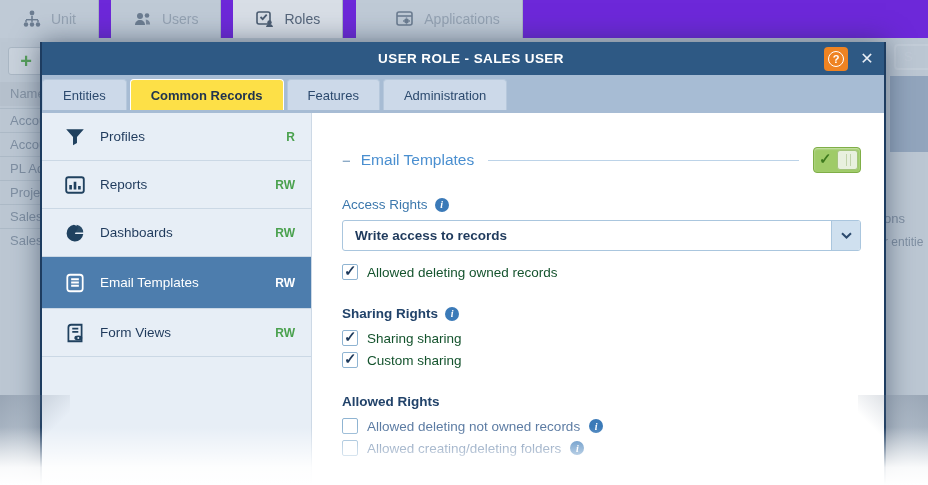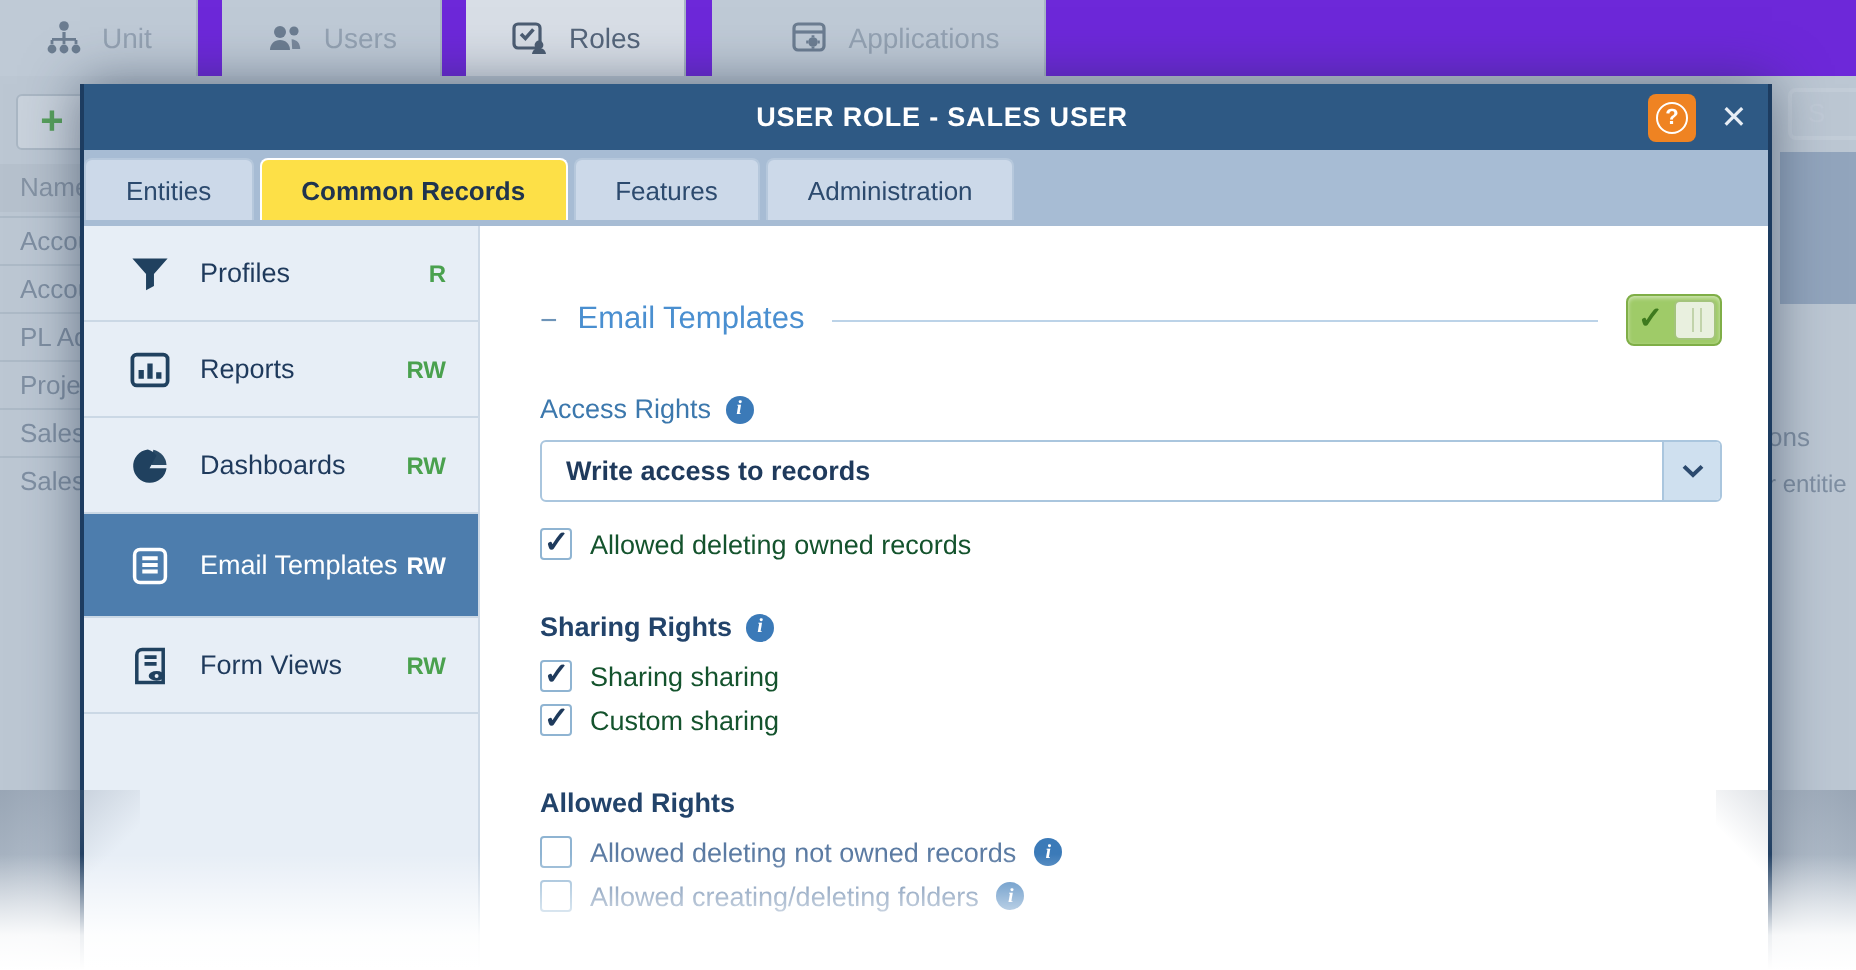--- a/index.html
+++ b/index.html
@@ -34,21 +34,21 @@
   .m-title { flex:1; text-align:center; color:#fff; font-weight:bold; font-size:13.5px; letter-spacing:.4px; }
   .m-help { width:24px; height:24px; background:#ef8322; border-radius:4px; color:#fff; display:flex; align-items:center; justify-content:center; font-size:13px; font-weight:bold; margin-right:8px; cursor:pointer; }
   .m-help span { border:1.6px solid #fff; border-radius:50%; width:16px; height:16px; display:flex; align-items:center; justify-content:center; font-size:11px; }
   .m-close { width:22px; height:22px; color:#e8eef5; font-size:16px; display:flex; align-items:center; justify-content:center; cursor:pointer; }
 
   .m-tabbar { height:38px; background:#a7bcd4; display:flex; align-items:center; }
   .m-tab { height:31px; line-height:31px; padding:0 20px; margin-right:3px; background:#ccd9e9; border-radius:4px 4px 0 0; font-size:13px; color:#2c4a6e; border:1px solid #b6c8dc; border-bottom:none; }
   .m-tab.active { background:#fde047; font-weight:bold; color:#20344e; border-color:#fff; }
 
   .m-body { position:absolute; left:0; top:71px; right:0; bottom:0; display:flex; }
-  .m-side { width:198px; background:#e7eef6; border-right:1px solid #cdd9e6; }
+  .m-side { width:270px; background:#e7eef6; border-right:1px solid #cdd9e6; }
   .s-item { height:48px; display:flex; align-items:center; padding:0 16px 0 22px; border-bottom:1px solid #cbd8e5; color:#1f3a5c; font-size:13.5px; cursor:pointer; }
   .s-item .sicon { width:22px; height:20px; margin-right:14px; color:#20415f; flex:none; }
   .s-item .s-label { flex:1; }
   .s-item .s-badge { font-size:12px; font-weight:bold; color:#4aa14e; }
   .s-item.selected { background:#4d7dad; color:#fff; height:52px; }
   .s-item.selected .sicon { color:#fff; }
   .s-item.selected .s-badge { color:#fff; }
 
   .m-main { flex:1; padding:34px 23px 0 30px; background:#fff; }
   .sec-row { display:flex; align-items:center; }

